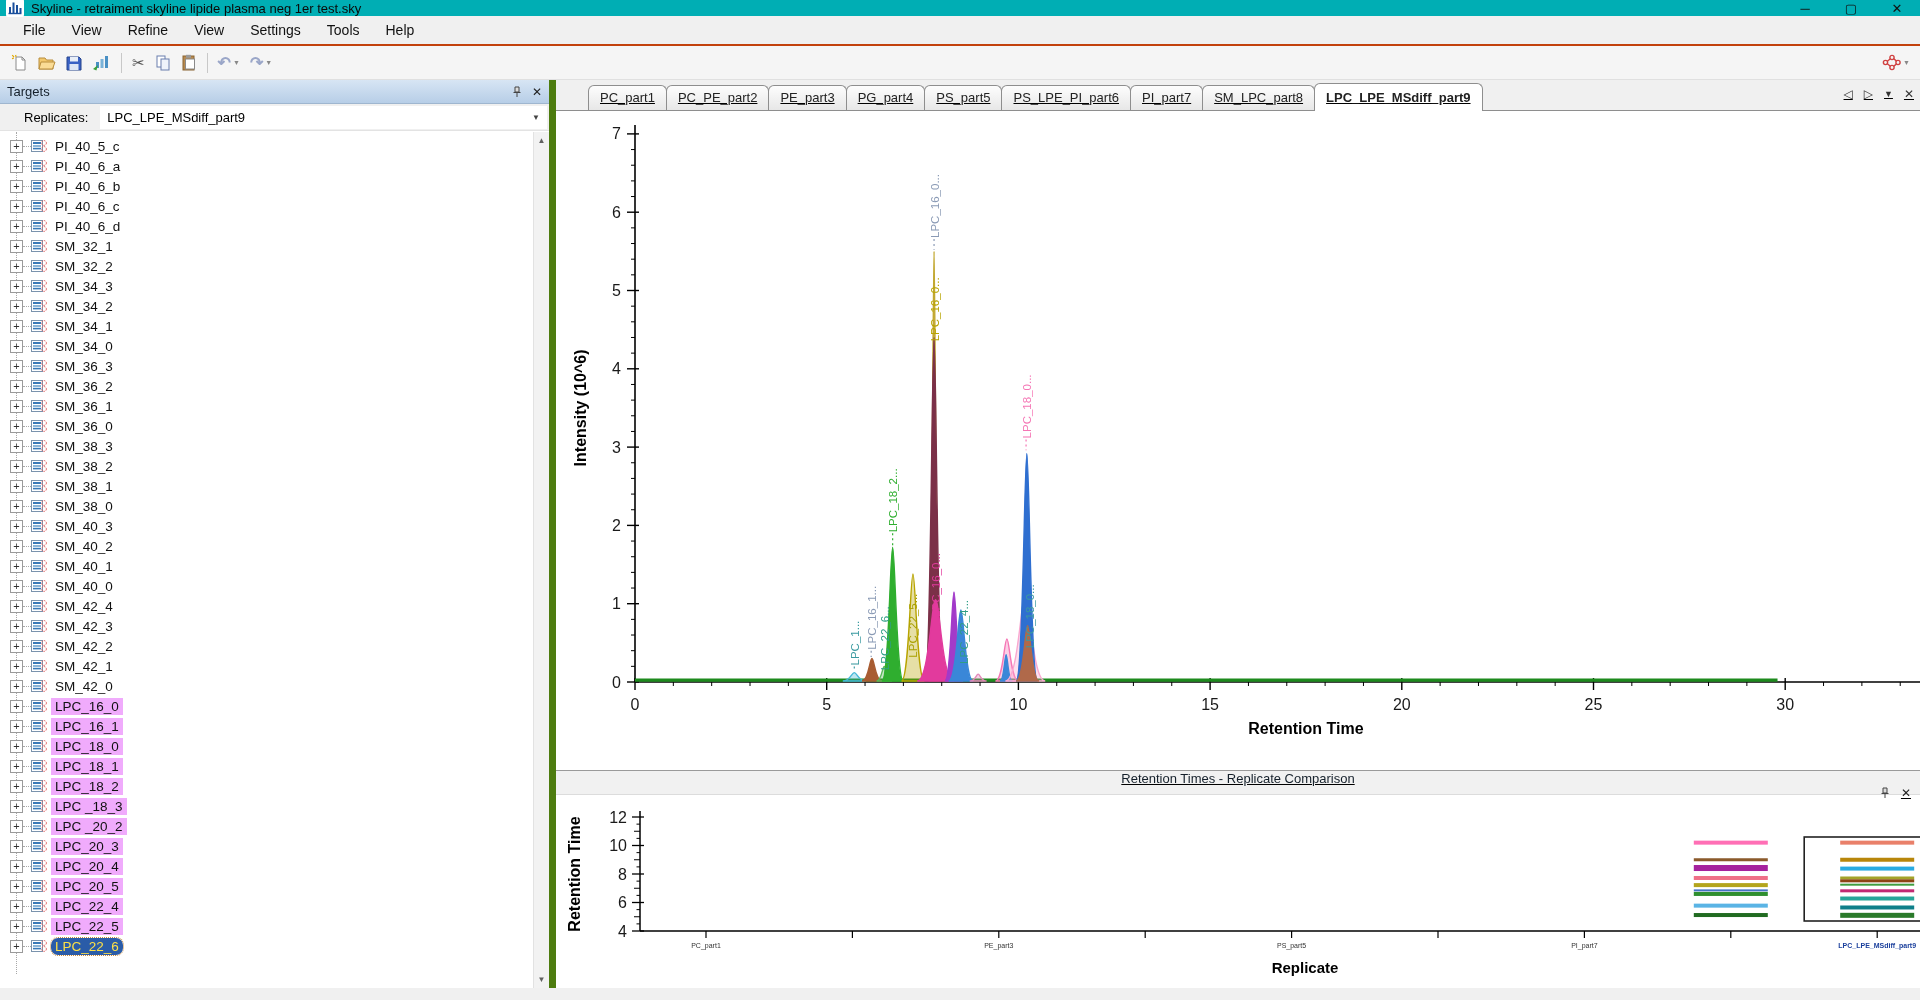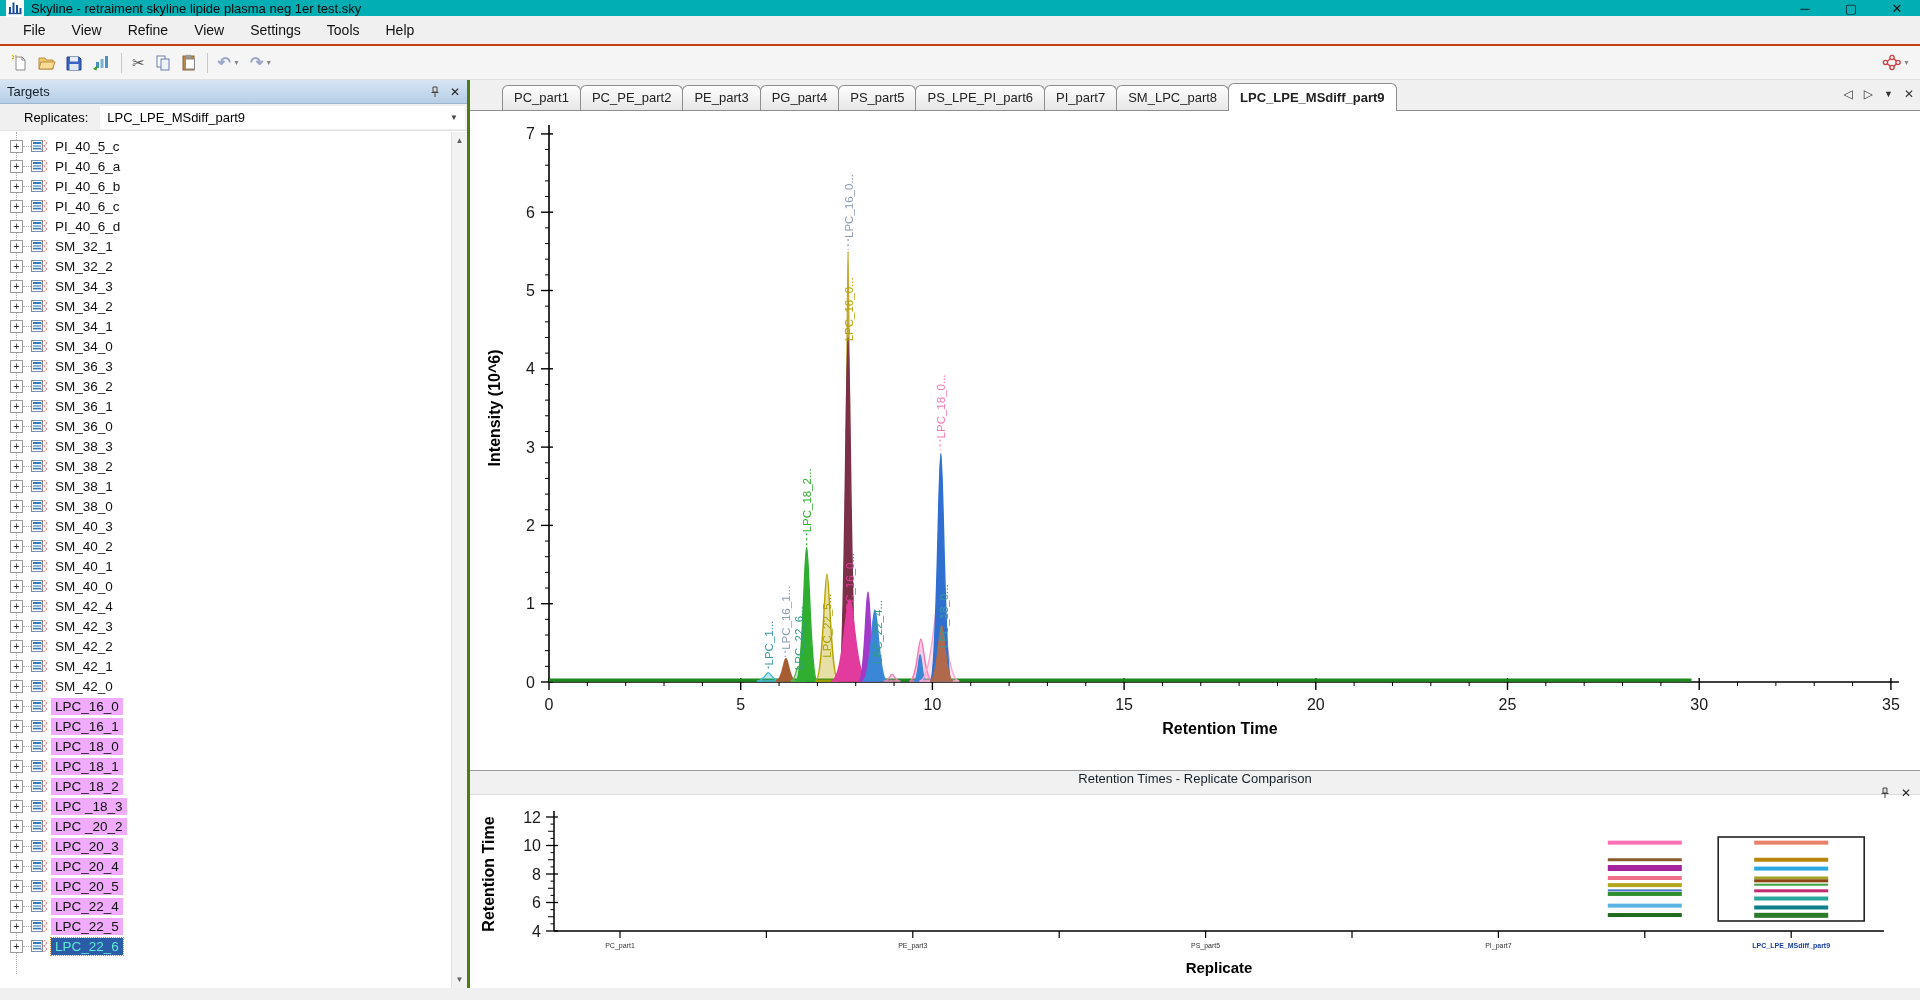--- a/index.html
+++ b/index.html
@@ -20,45 +20,45 @@
   .toolbar { height:34px; background:#f5f5f5; display:flex; align-items:center; padding-left:6px; border-bottom:1px solid #e0e0e0; }
   .tbtn { display:flex; align-items:center; justify-content:center; padding:2px 4px; margin:0 1px; }
   .tsep { width:1px; height:20px; background:#c8c8c8; margin:0 5px; }
   .glyph-cut { font-size:15px; color:#555; }
   .glyph-undo { font-size:16px; color:#9aa6c8; font-weight:bold; }
   .mini-arrow { font-size:7px; color:#888; margin-left:2px; }
   .toolbar-right { margin-left:auto; margin-right:10px; display:flex; align-items:center; }
 
   
   .main { display:flex; height:908px; }
-  .targets-panel { width:470px; position:relative; background:#fff; border-right:3px solid #4d7c0f; }
+  .targets-panel { width:556px; position:relative; background:#fff; border-right:7px solid #4d7c0f; }
   .tp-header { height:24px; background:linear-gradient(#d7e5f4,#b7cee7); border-bottom:1px solid #9fb6cf;
     display:flex; align-items:center; padding:0 7px; font-size:13px; color:#15202b; }
   .tp-header .hdr-icons { margin-left:auto; display:flex; gap:9px; align-items:center; }
   .hdr-x { font-size:12px; color:#222; }
   .rep-row { height:27px; display:flex; align-items:center; background:#f0f0f0; font-size:13px; padding-left:24px; border-bottom:1px solid #e3e3e3;}
   .rep-combo { flex:1; height:23px; background:#fff; margin:0 2px 0 12px; display:flex; align-items:center; padding:0 7px; }
   .rep-combo .arrow { margin-left:auto; font-size:8px; color:#444; }
   .tree-wrap { position:absolute; top:52px; bottom:0; left:0; right:16px; background:#fff; overflow:hidden; }
   #tree { position:relative; padding-top:4px; }
   #tree::before { content:""; position:absolute; left:16px; top:0; height:842px; border-left:1px dotted #a8a8a8; }
   .trow { height:20px; display:flex; align-items:center; padding-left:10px; font-size:13.5px; color:#111; position:relative; }
   .plusbox { width:13px; height:13px; border:1px solid #9a9a9a; background:#fff; color:#333;
     font-size:11px; line-height:10px; text-align:center; flex:none; z-index:1; }
   .conn { width:8px; height:0; border-top:1px dotted #a8a8a8; flex:none; }
   .mol-icon { flex:none; margin-right:4px; display:flex; }
   .tlabel { padding:1px 4px; white-space:nowrap;text-align:right; }
   .trow.highlight .tlabel { background:#f0abfc; }
-  .trow.selected .tlabel { background:#2a5ca8; color:#5eead4; outline:1px dotted #c98a3a; }
+  .trow.selected .tlabel { background:#2a5ca8; color:#fde047; outline:1px dotted #c98a3a;border-radius:7px; }
   .vscroll { position:absolute; top:52px; bottom:0; right:0; width:16px; background:#f2f2f2;
     display:flex; flex-direction:column; justify-content:space-between; align-items:center;
     padding:4px 0; font-size:8px; color:#606060; border-left:1px solid #e2e2e2; }
 
   
-  .right { flex:1; display:flex; flex-direction:column; background:#701a75; min-width:0; }
+  .right { flex:1; display:flex; flex-direction:column; background:#701a75; min-width:0;text-decoration:underline; }
   .tabstrip { height:36px; background:#f0f0f0; display:flex; align-items:flex-end;
     padding:0 6px 0 32px; border-bottom:1px solid #8e8e8e; }
   .tab { height:25px; line-height:23px; padding:0 11px; font-size:13px; color:#222;
     border:1px solid #8e8e8e; border-bottom:none; border-radius:6px 6px 0 0;
     background:linear-gradient(#fdfdfd,#e7e7e7); margin-right:-1px; white-space:nowrap; }
   .tab.active { background:#fff; font-weight:bold; height:28px; line-height:27px; margin-bottom:-1px; z-index:2; position:relative; }
   .tabnav { margin-left:auto; display:flex; gap:11px; align-items:center; padding-bottom:9px; font-size:12px; color:#333; }
   .tabnav .sm { font-size:9px; }
   .chart-main { flex:1; position:relative; background:#fff; }
   .chart-main svg, .bp-body svg { display:block; }

